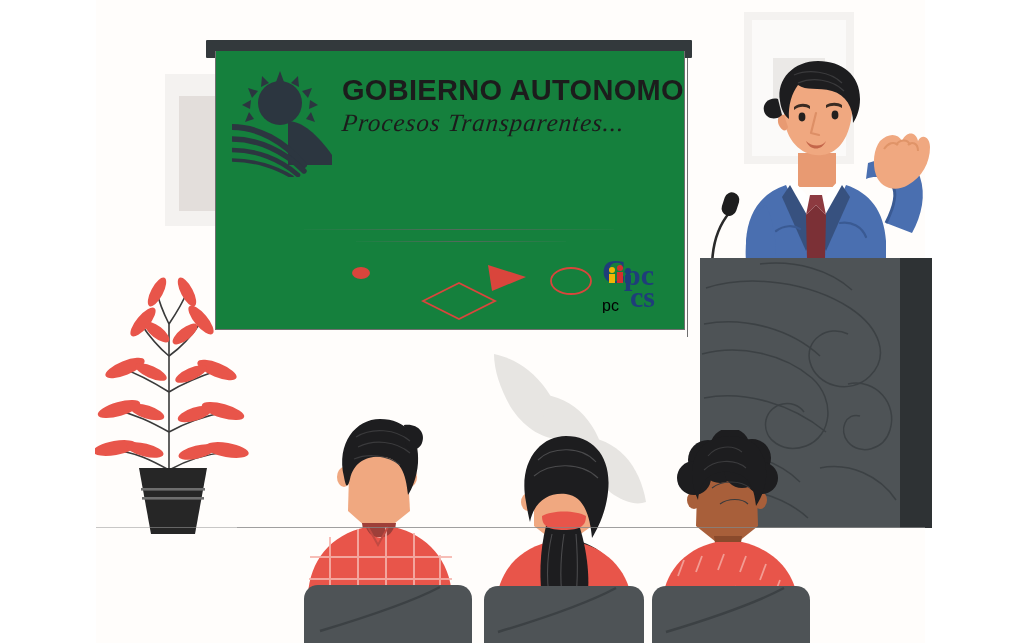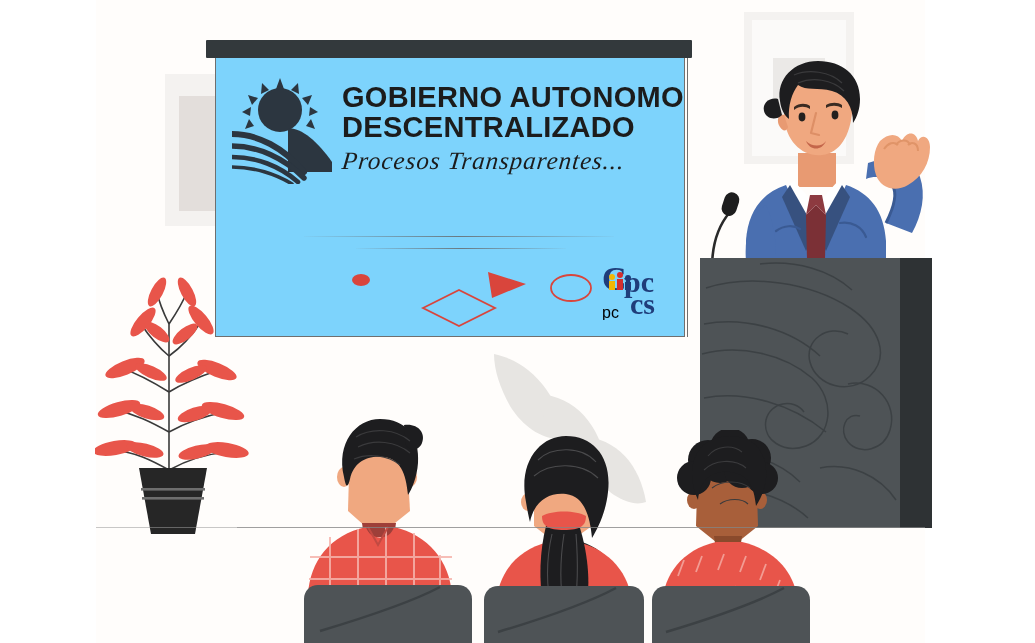--- a/index.html
+++ b/index.html
@@ -49,22 +49,22 @@
     position:absolute;left:778px;top:62px;width:42px;height:44px;
   }
   
   .deco-leaves{position:absolute;left:480px;top:340px;width:190px;height:200px;}
   
   .screen-bar{
     position:absolute;left:206px;top:40px;width:486px;height:18px;
     background:#33393c;border-radius:1px;
   }
   .screen{
-    position:absolute;left:215px;top:58px;width:470px;height:279px;
-    background:#7dd3fc;border:1.2px solid #6f6f6f;border-top:none;
+    position:absolute;left:215px;top:51px;width:470px;height:279px;
+    background:#15803d;border:1.2px solid #6f6f6f;border-top:none;
     box-sizing:border-box;
   }
   .screen-stem{
     position:absolute;left:687px;top:58px;width:1.4px;height:279px;background:#6f6f6f;
   }
   .logo-block{
     position:absolute;left:16px;top:16px;width:440px;height:130px;
     display:flex;align-items:flex-start;
   }
   .sun-mark{width:104px;height:108px;flex:none;margin-top:2px;}
@@ -156,21 +156,20 @@
           <path d="M56 52 C70 52 86 66 100 86 L100 96 L56 96 Z"></path>
 
           <path d="M0 58 C26 58 52 72 72 96" fill="none" stroke="#2c3640" stroke-width="6" stroke-linecap="round"></path>
           <path d="M0 70 C26 70 52 82 72 102" fill="none" stroke="#2c3640" stroke-width="5.4" stroke-linecap="round"></path>
           <path d="M0 81 C24 81 48 90 66 106" fill="none" stroke="#2c3640" stroke-width="4.6" stroke-linecap="round"></path>
           <path d="M0 91 C22 91 44 98 60 108" fill="none" stroke="#2c3640" stroke-width="3.6" stroke-linecap="round"></path>
         </g>
       </svg>
       <div class="logo-text">
         <div class="logo-line1">GOBIERNO AUTONOMO</div>
-        <div class="logo-line2">DESCENTRALIZADO</div>
         <div class="logo-tagline">Procesos  Transparentes...</div>
       </div>
     </div>
 
     <div class="rule1"></div>
     <div class="rule2"></div>
 
     <svg class="shape-row" viewBox="0 0 470 70">
       <ellipse cx="145" cy="22" rx="9" ry="6" fill="#d9453c"></ellipse>
       <polygon points="207,50 243,32 279,50 243,68" fill="none" stroke="#d9453c" stroke-width="1.8"></polygon>

